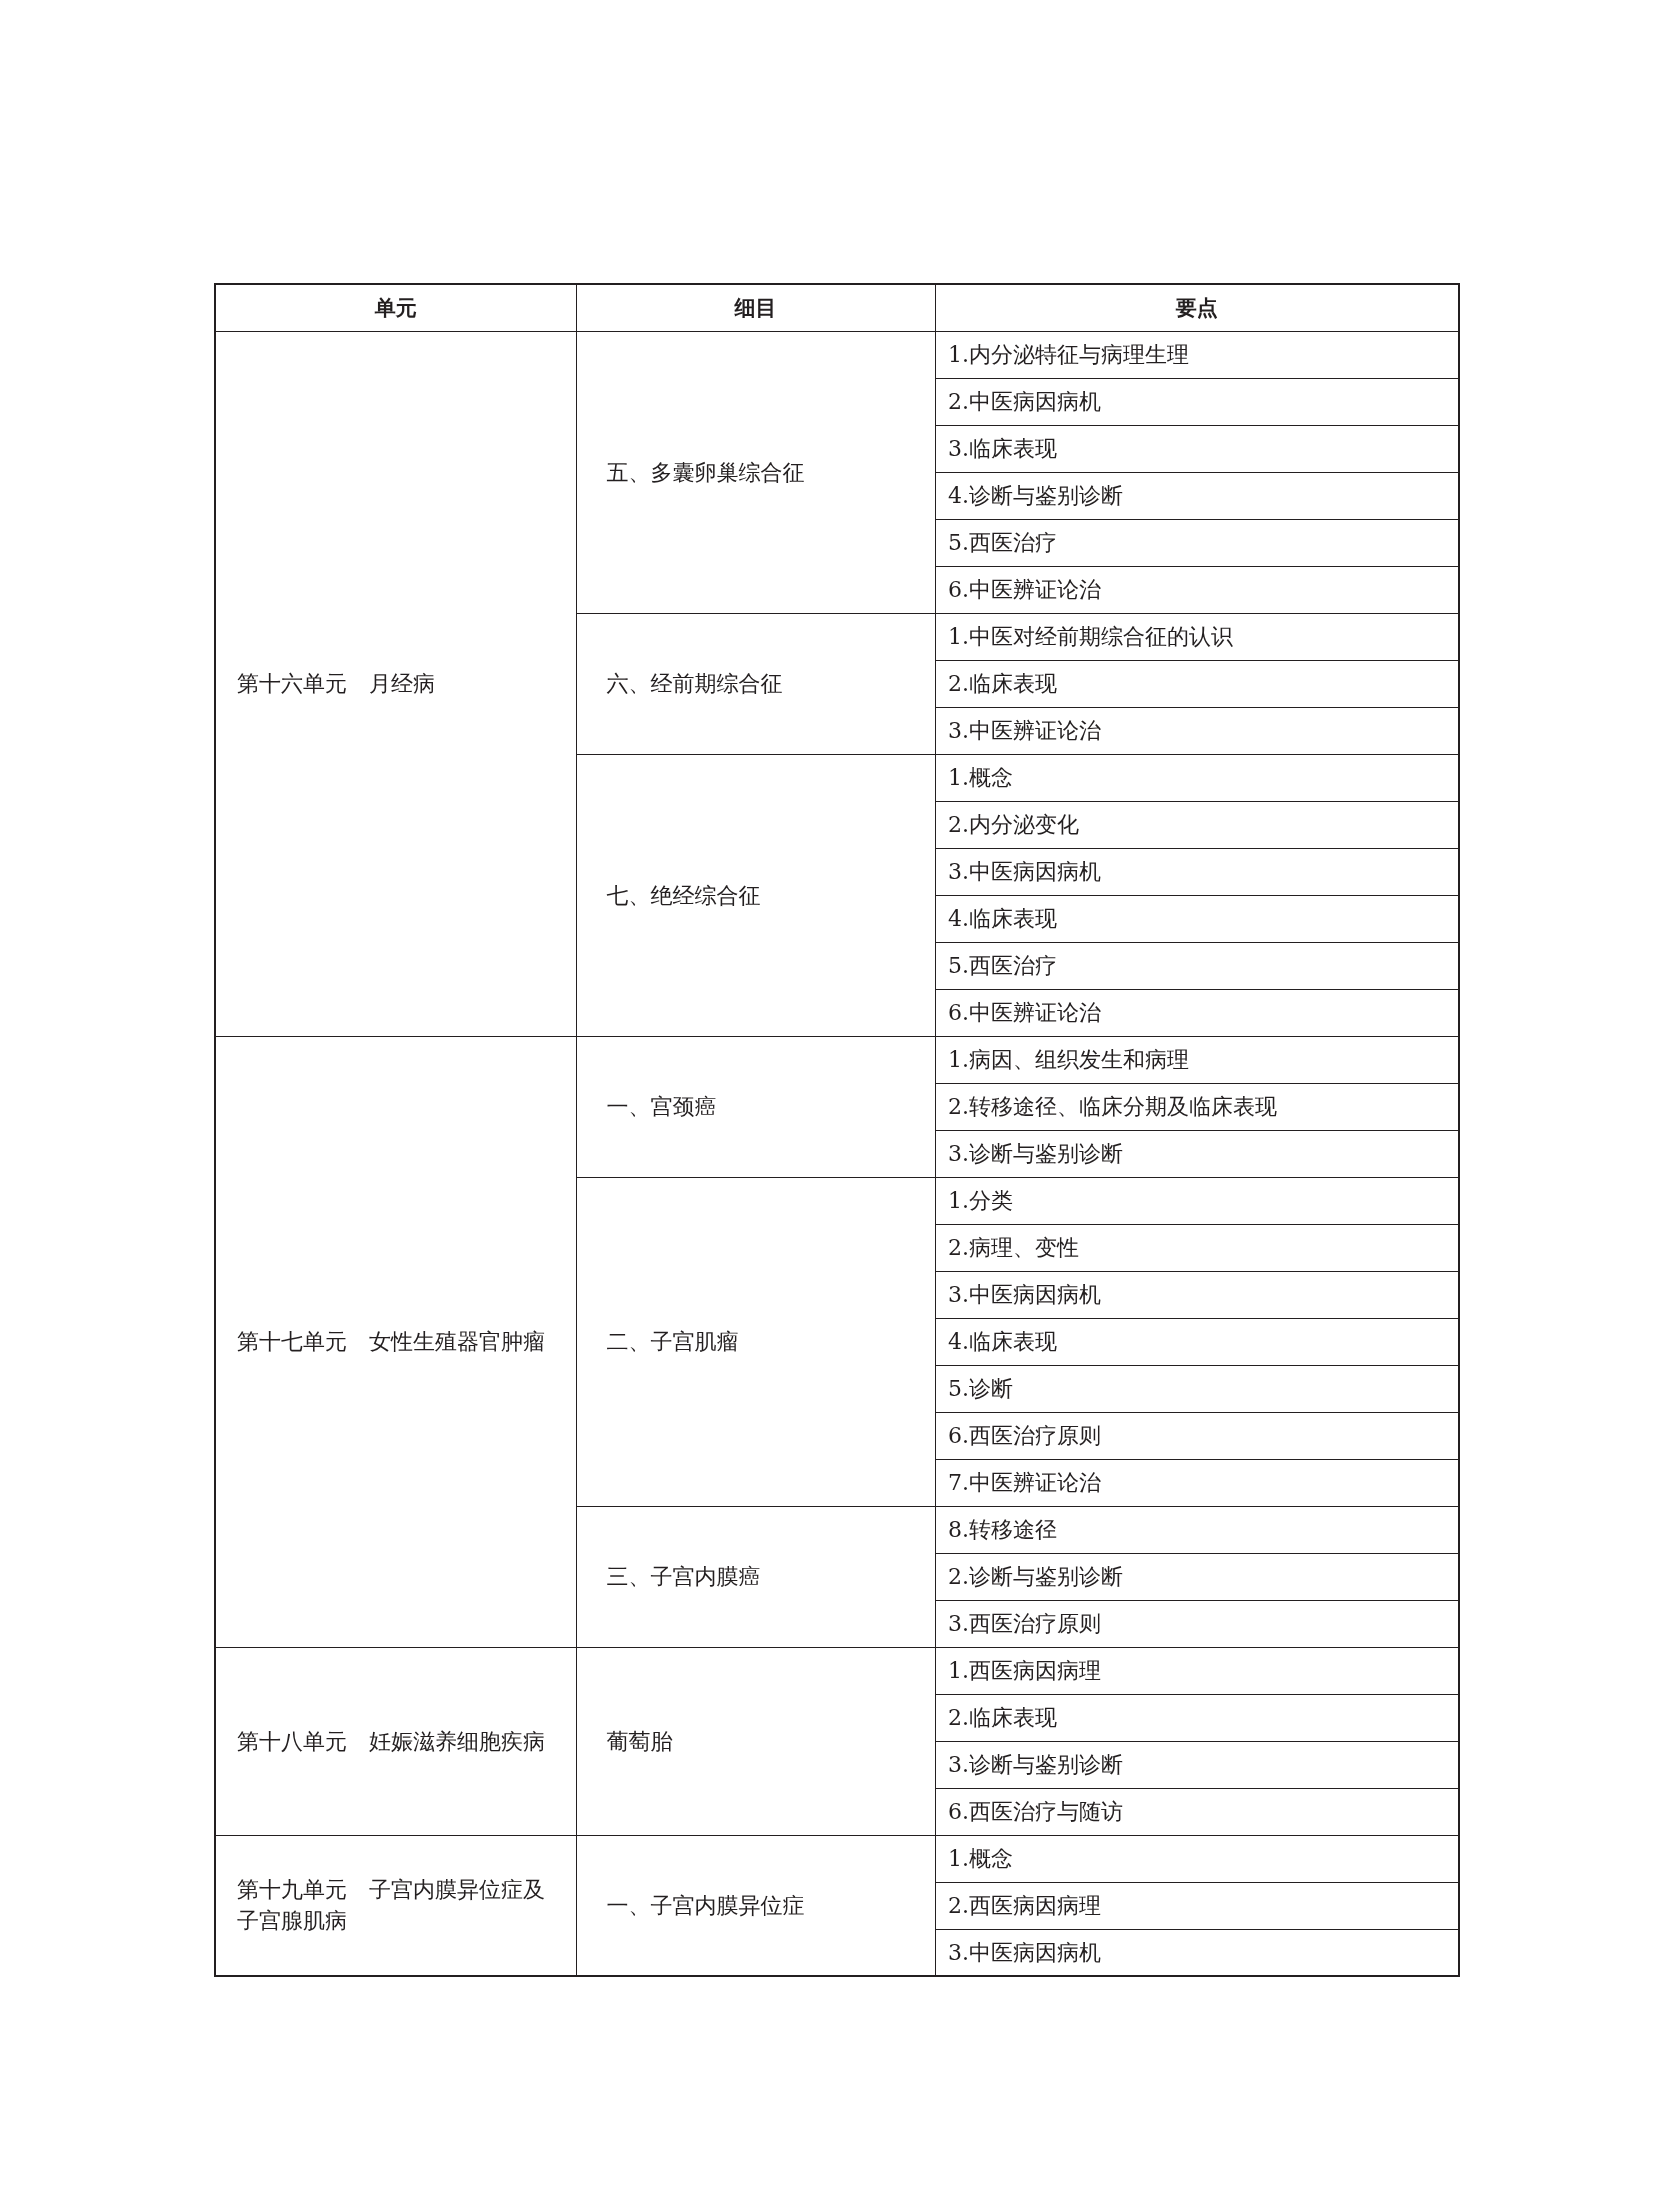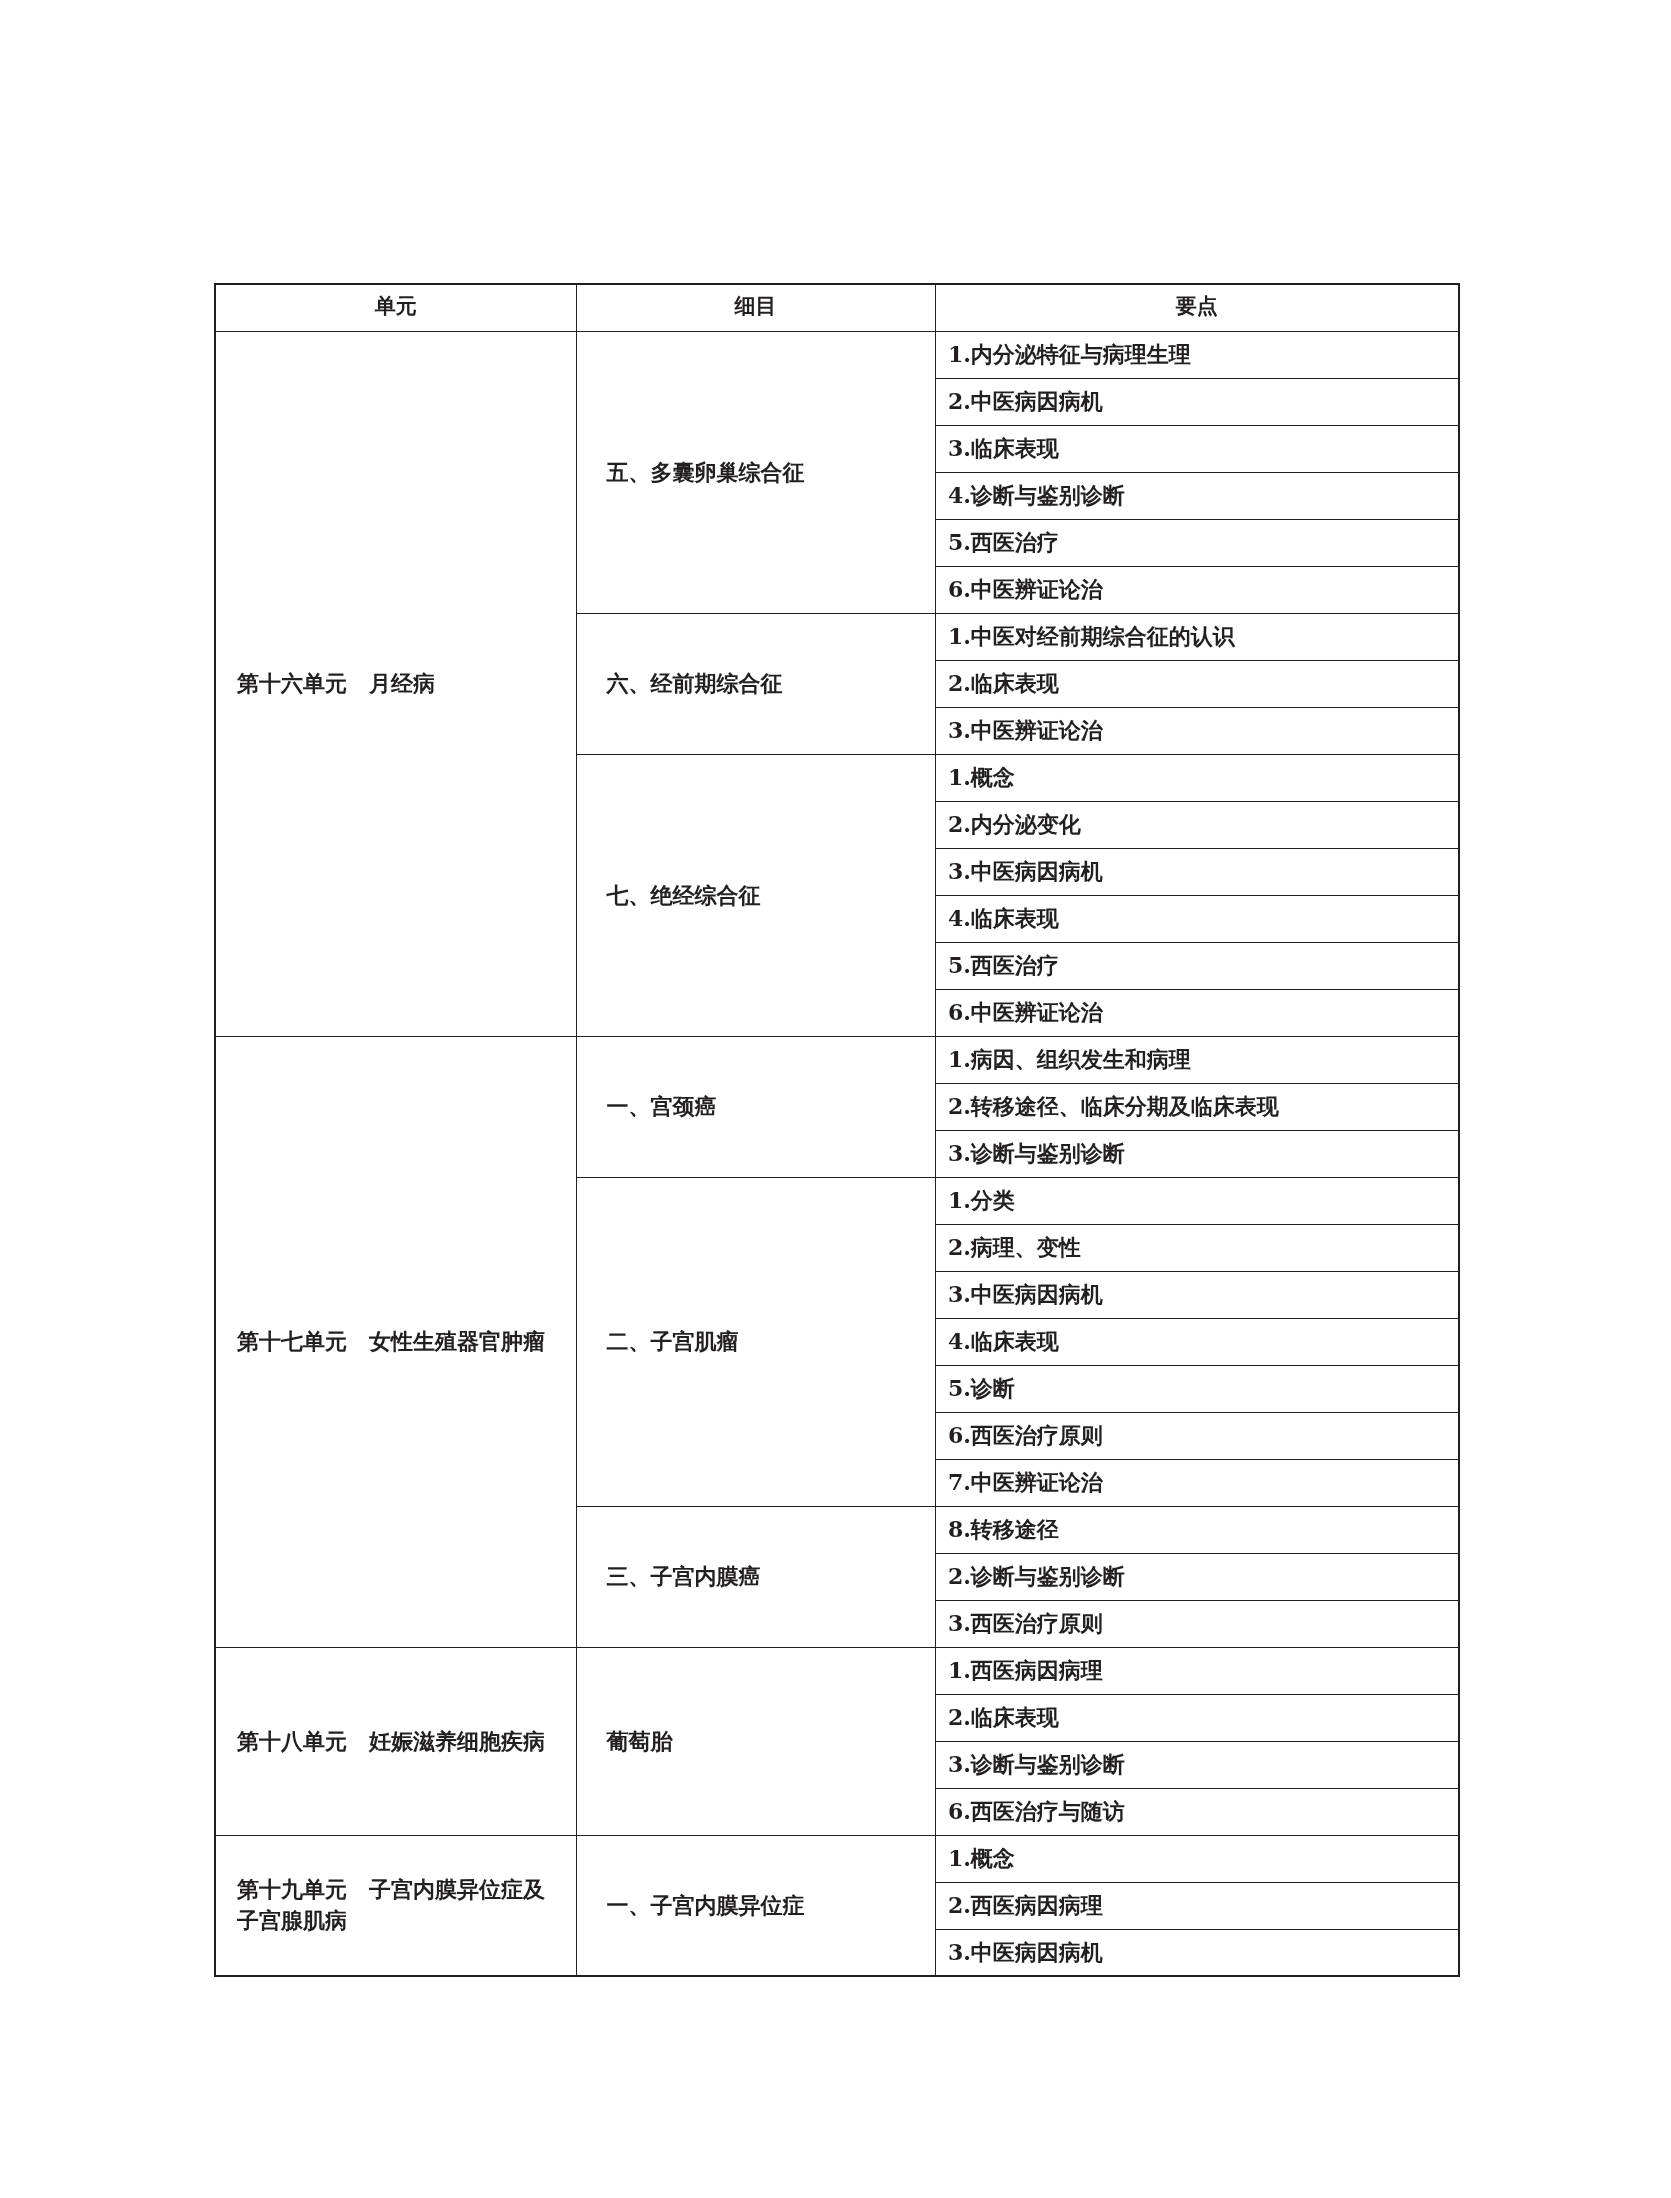--- a/index.html
+++ b/index.html
@@ -34,26 +34,26 @@
     table.syllabus col.c3 { width: 524px; }
     table.syllabus th,
     table.syllabus td {
       border: 1.9px solid #231f20;
       padding: 0 11.5px;
       font-size: 22px;
       line-height: 31px;
       vertical-align: middle;
       text-align: left;
       box-sizing: border-box;
-      font-weight: bold;
+      font-weight: normal;
     }
     table.syllabus th {
       height: 47px;
       text-align: center;
-      font-family: Liberation Mono, monospace;
+      font-family: Liberation Sans, sans-serif;
       font-weight: bold;
       font-size: 21px;
     }
     table.syllabus td.point {
       height: 47px;
       padding-left: 12.4px;
       white-space: nowrap;
     }
     table.syllabus td.unit {
       padding-left: 21px;

